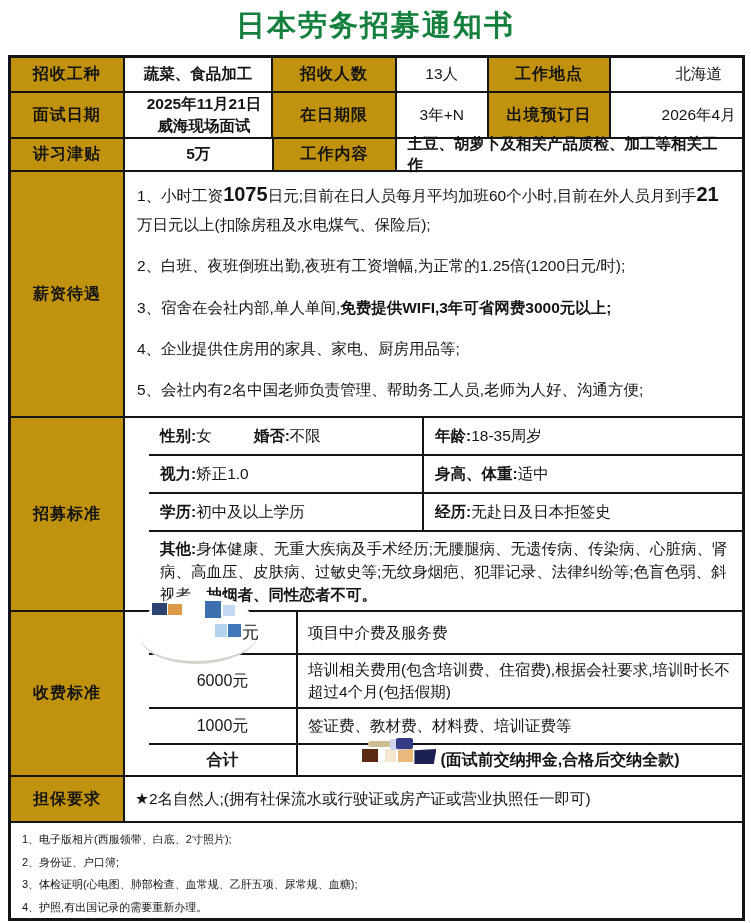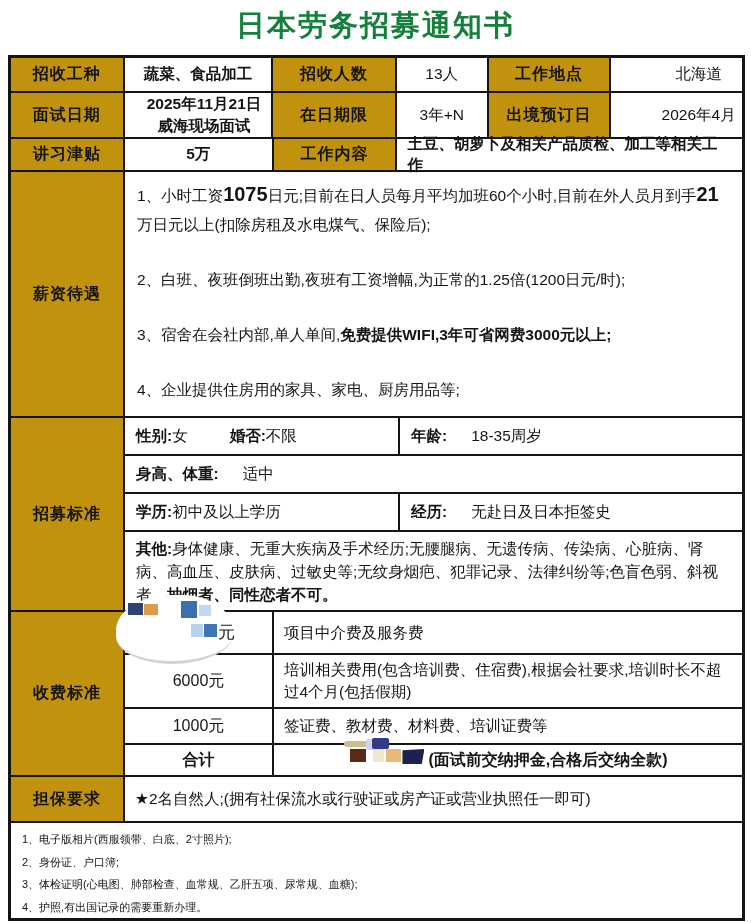--- a/index.html
+++ b/index.html
@@ -31,27 +31,27 @@
   .r1{height:35px;} .r2{height:46px;} .r3{height:33px;} .r4{height:246px;}
   .r5{height:194px;} .r6{height:165px;} .r7{height:46px;} .r8{height:95px;}
   .wspan{width:345px;}  
   .wbig{width:617px;}   
   .left{justify-content:flex-start;text-align:left;}
   .salary-cell{flex-direction:column;align-items:stretch;justify-content:space-between;
     padding:8px 10px 12px 12px;}
   .salary-item{line-height:29px;}
   .bignum{font-size:20px;font-weight:bold;}
   .subcol{flex-direction:column;align-items:stretch;padding:0;}
-  .subrow{display:flex;box-sizing:border-box;border-bottom:2px solid #141414;}
+  .subrow{display:flex;box-sizing:border-box;border-bottom:2px solid #141414;margin-left:24px;}
   .subrow.last{border-bottom:none;flex:1;}
   .sr40{height:40px;} .sr43{height:43px;} .sr54{height:54px;} .sr36{height:36px;}
   .subcell{box-sizing:border-box;display:flex;align-items:center;padding-left:11px;
     font-size:15.5px;}
   .subL{width:275px;border-right:2px solid #141414;}
-  .subR{flex:1;gap:24px;}
+  .subR{flex:1;}
   .lab{font-weight:bold;}
   .gap40{display:inline-block;width:42px;}
   .other-cell{display:block;padding:5px 10px 4px 11px;line-height:23px;font-size:15.5px;}
   .feeAmt{width:149px;border-right:2px solid #141414;box-sizing:border-box;
     display:flex;align-items:center;justify-content:center;font-size:16px;position:relative;}
   .feeDesc{flex:1;display:flex;align-items:center;padding:3px 8px 3px 10px;
     line-height:22px;font-size:15.5px;position:relative;}
   
   .blob{
     position:absolute;left:-9px;top:-17px;width:118px;height:66px;background:#ffffff;
@@ -125,40 +125,45 @@
       <div class="c gold w1 r4">薪资待遇</div>
       <div class="c wbig r4 noR salary-cell">
         <div class="salary-item">
           <span>1、小时工资</span><span class="bignum">1075</span><span>日元;目前在日人员每月平均加班60个小时,目前在外人员月到手</span><span class="bignum">21</span><span> 万日元以上(扣除房租及水电煤气、保险后);</span>
         </div>
         <div class="salary-item">2、白班、夜班倒班出勤,夜班有工资增幅,为正常的1.25倍(1200日元/时);</div>
         <div class="salary-item">
           <span>3、宿舍在会社内部,单人单间,</span><span class="bold">免费提供WIFI,3年可省网费3000元以上;</span>
         </div>
         <div class="salary-item">4、企业提供住房用的家具、家电、厨房用品等;</div>
+        <div class="salary-item">5、会社内有2名中国老师负责管理、帮助务工人员,老师为人好、沟通方便;</div>
       </div>
     </div>
 
     <div class="row r5">
       <div class="c gold w1 r5">招募标准</div>
       <div class="c wbig r5 noR subcol">
         <div class="subrow sr40">
           <div class="subcell subL">
             <span class="lab">性别:</span>
               <span>女</span>
             <span class="gap40"></span>
             <span class="lab">婚否:</span>
               <span>不限</span>
           </div>
           <div class="subcell subR">
             <span class="lab">年龄:</span>
               <span>18-35周岁</span>
           </div>
         </div>
         <div class="subrow sr40">
+          <div class="subcell subL">
+            <span class="lab">视力:</span>
+              <span>矫正1.0</span>
+          </div>
           <div class="subcell subR">
             <span class="lab">身高、体重:</span>
               <span>适中</span>
           </div>
         </div>
         <div class="subrow sr40">
           <div class="subcell subL">
             <span class="lab">学历:</span>
               <span>初中及以上学历</span>
           </div>

